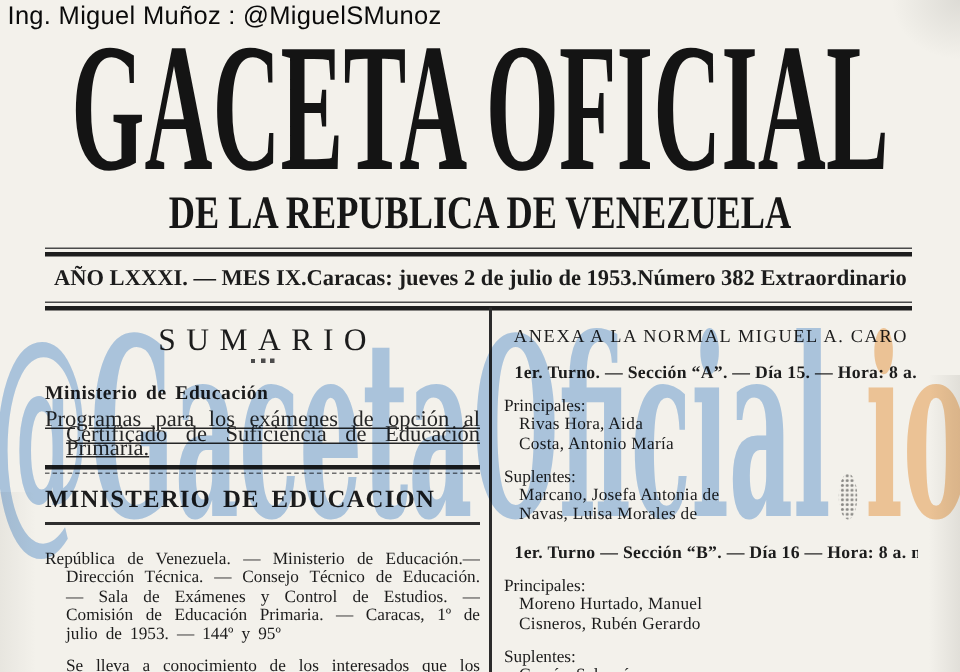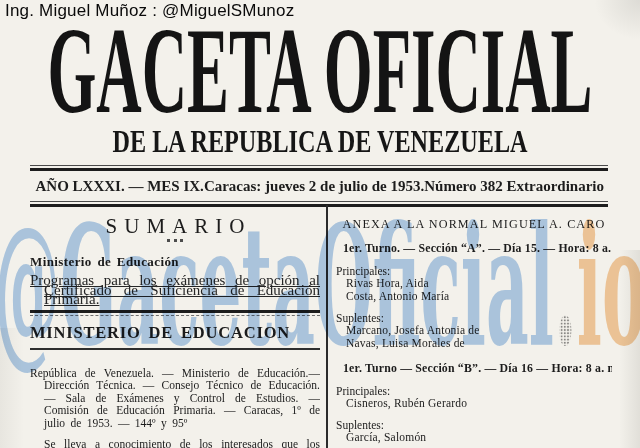--- a/index.html
+++ b/index.html
@@ -26,21 +26,21 @@
   .masthead-svg{position:absolute;left:0;top:16px;}
   .subtitle-svg{position:absolute;left:0;top:124px;}
 
   .rule{position:absolute;left:30px;width:578px;height:0;
     border-top:1px solid #4a4a4a;padding-top:2px;border-bottom:3px solid #1d1d1d;}
   #rule-a{top:165px;}
   #rule-b{top:201px;}
 
   .dateline{
     position:absolute;left:36px;top:178px;width:568px;
-    display:flex;justify-content:flex-end;align-items:baseline;
+    display:flex;justify-content:space-between;align-items:baseline;
     font-weight:bold;font-size:15px;white-space:nowrap;
   }
   .col-divider{position:absolute;left:326px;top:205px;bottom:0;width:2px;background:#2b2b2b;}
 
   .left-col{position:absolute;left:30px;top:206px;width:290px;height:242px;overflow:hidden;}
   .right-col{position:absolute;left:336px;top:206px;width:276px;height:242px;overflow:hidden;}
 
   .sumario-title{margin-top:9px;text-align:center;font-size:21px;line-height:22px;letter-spacing:7px;padding-left:7px;}
   .squiggle{width:16px;height:0;margin:2px auto 0;border-top:3px dotted #4c4c4c;}
   .sumario-ministry{margin-top:12px;text-align:left;font-weight:bold;font-size:13px;letter-spacing:.4px;word-spacing:2px;}
@@ -113,20 +113,21 @@
     <div class="session">1er. Turno. — Sección “A”. — Día 15. — Hora: 8 a. m.</div>
     <div class="group-label">Principales:</div>
     <div class="name">Rivas Hora, Aida</div>
     <div class="name">Costa, Antonio María</div>
     <div class="group-label">Suplentes:</div>
     <div class="name">Marcano, Josefa Antonia de</div>
     <div class="name">Navas, Luisa Morales de</div>
 
     <div class="session second">1er. Turno — Sección “B”. — Día 16 — Hora: 8 a. m.</div>
     <div class="group-label">Principales:</div>
+    <div class="name">Moreno Hurtado, Manuel</div>
     <div class="name">Cisneros, Rubén Gerardo</div>
     <div class="group-label">Suplentes:</div>
     <div class="name">García, Salomón</div>
 
   </div>
 
   <svg class="watermark-svg" width="640" height="192">
     <defs>
       <pattern id="ht" width="3.2" height="3.2" patternUnits="userSpaceOnUse">
         <circle cx="1.6" cy="1.6" r="1" fill="#8f8f8f"></circle>

